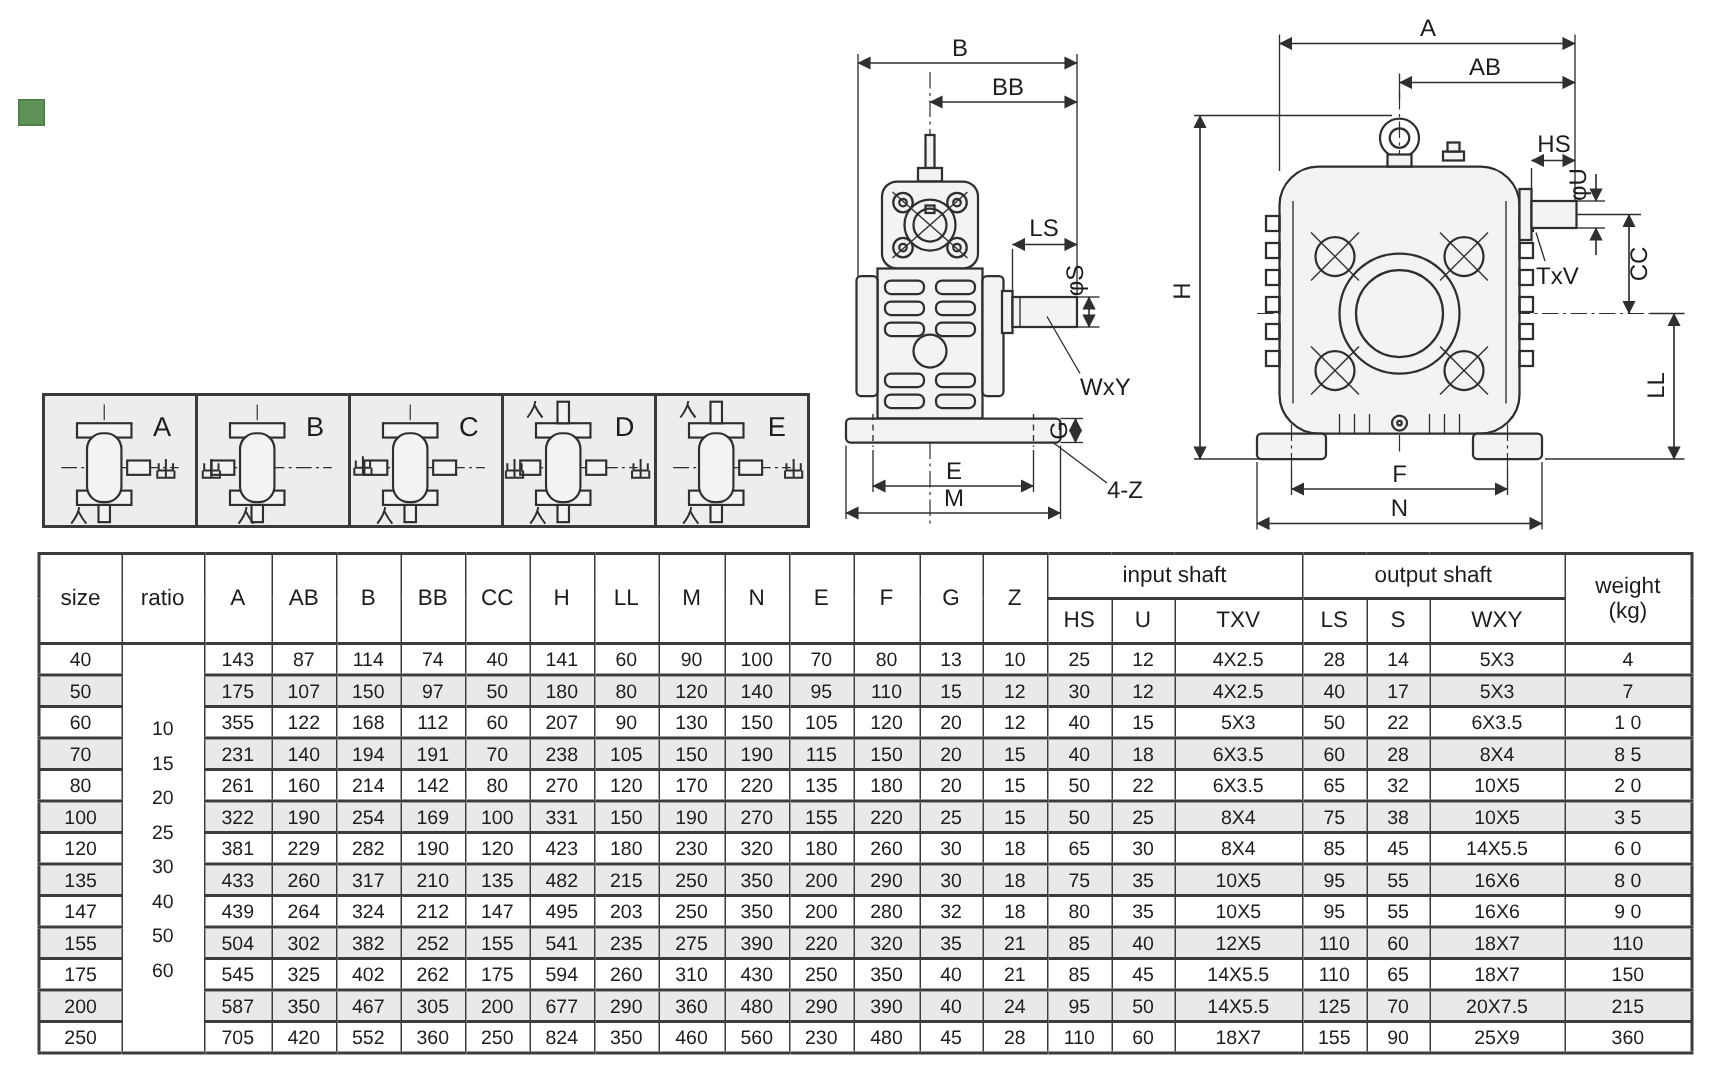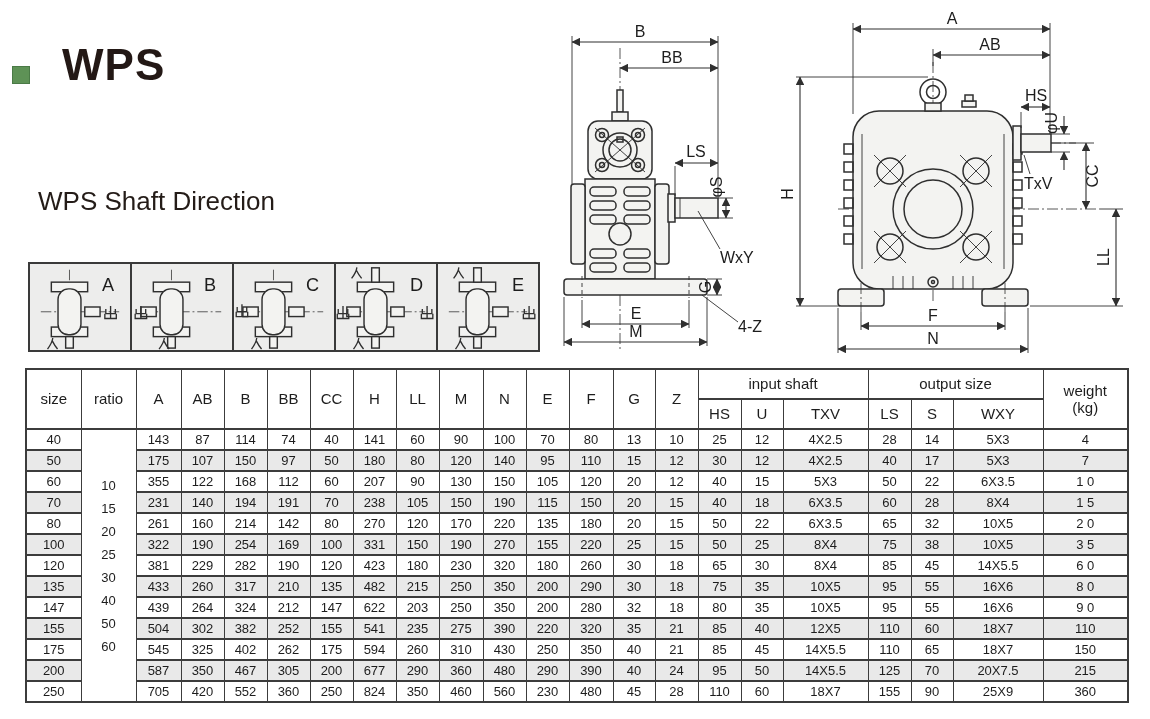--- a/index.html
+++ b/index.html
@@ -46,22 +46,20 @@
       </g>
     <g id="g-ru">
         <path d="M6.5,0.5 Q6,5.5 1,12 M6,3.5 Q8.5,8.5 11.5,12" fill="none" stroke="currentColor" stroke-width="1.4"></path>
       </g>
   </defs>
 </svg>
 
 <div class="page">
 
   <span class="bullet"></span>
-  <h1 class="logo">WPS</h1>
-  <h2 class="subtitle">WPS Shaft Direction</h2>
 
   <div class="dir-strip">
 
     <div class="dir-cell">
       <svg viewBox="0 0 102 90">
         <line class="cl" x1="40" y1="6" x2="40" y2="84"></line>
           <line class="cl" x1="10" y1="50" x2="92" y2="50"></line>
         <rect class="part" x="21" y="19" width="38" height="10"></rect>
           <rect class="part" x="21" y="66" width="38" height="10"></rect>
         <rect class="part" x="28" y="26" width="24" height="48" rx="11"></rect>
@@ -367,21 +365,21 @@
         <th rowspan="2">CC</th>
         <th rowspan="2">H</th>
         <th rowspan="2">LL</th>
         <th rowspan="2">M</th>
         <th rowspan="2">N</th>
         <th rowspan="2">E</th>
         <th rowspan="2">F</th>
         <th rowspan="2">G</th>
         <th rowspan="2">Z</th>
         <th colspan="3">input shaft</th>
-        <th colspan="3">output size</th>
+        <th colspan="3">output shaft</th>
         <th rowspan="2">
           <div>weight</div>
           <div>(kg)</div>
         </th>
       </tr>
       <tr>
         <th>HS</th>
         <th>U</th>
         <th>TXV</th>
         <th>LS</th>
@@ -483,21 +481,21 @@
           <td>115</td>
           <td>150</td>
           <td>20</td>
           <td>15</td>
           <td>40</td>
           <td>18</td>
           <td>6X3.5</td>
           <td>60</td>
           <td>28</td>
           <td>8X4</td>
-          <td>1 5</td>
+          <td>8 5</td>
         </tr>
         <tr>
           <td>80</td>
           <td>261</td>
           <td>160</td>
           <td>214</td>
           <td>142</td>
           <td>80</td>
           <td>270</td>
           <td>120</td>
@@ -584,21 +582,21 @@
           <td>16X6</td>
           <td>8 0</td>
         </tr>
         <tr>
           <td>147</td>
           <td>439</td>
           <td>264</td>
           <td>324</td>
           <td>212</td>
           <td>147</td>
-          <td>622</td>
+          <td>495</td>
           <td>203</td>
           <td>250</td>
           <td>350</td>
           <td>200</td>
           <td>280</td>
           <td>32</td>
           <td>18</td>
           <td>80</td>
           <td>35</td>
           <td>10X5</td>

